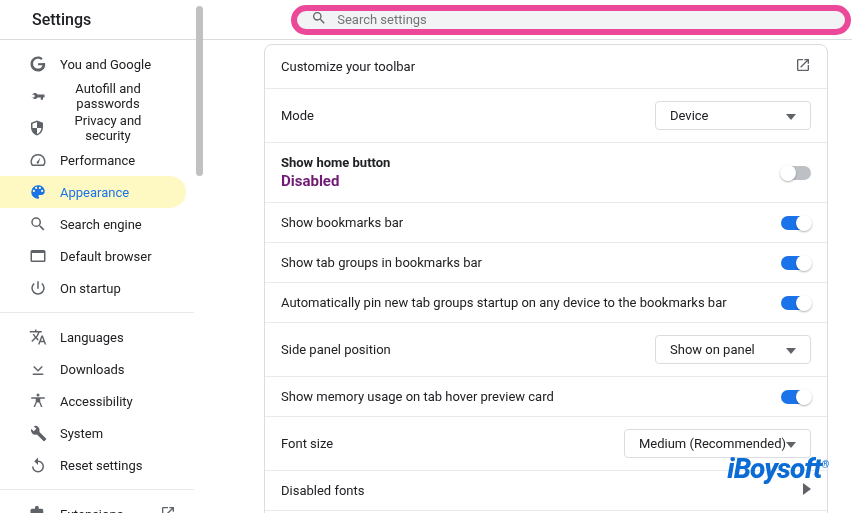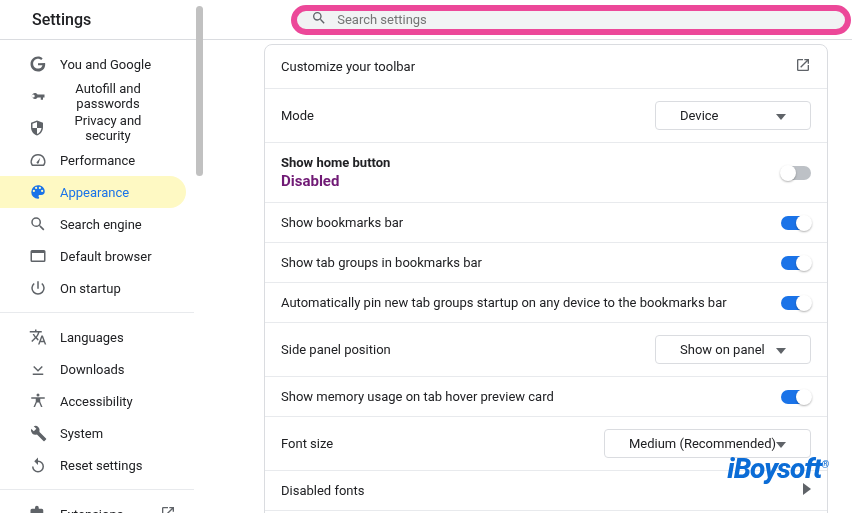--- a/index.html
+++ b/index.html
@@ -35,21 +35,21 @@
 .card { border: 1px solid #dadce0; border-radius: 8px; margin-top: 4px; overflow: hidden; }
 .row { display: flex; align-items: center; justify-content: space-between; padding: 12px 16px; border-top: 1px solid #e8eaed; min-height: 40px; }
 .row:first-child { border-top: none; }
 .row-label { font-size: 13px; color: #202124; }
 .row-sub { font-size: 15px; color: #701a75; margin-top: 2px; }
 .row-left { display: flex; flex-direction: column; font-weight: bold; }
 .launch-icon svg { width: 16px; height: 16px; fill: #5f6368; }
 .chev svg { width: 8px; height: 12px; fill: #5f6368; }
 
 
-.dropdown { display: flex; align-items: center; justify-content: space-between; border: 1px solid #dadce0; border-radius: 4px; padding: 6px 24px; min-width: 156px; font-size: 13px; cursor: pointer; }
+.dropdown { display: flex; align-items: center; justify-content: space-between; border: 1px solid #dadce0; border-radius: 4px; padding: 6px 14px; min-width: 156px; font-size: 13px; cursor: pointer; }
 .dropdown svg { width: 10px; height: 6px; fill: #5f6368; }
 
 
 .toggle { width: 30px; height: 14px; border-radius: 8px; position: relative; cursor: pointer; }
 .toggle .knob { position: absolute; width: 16px; height: 16px; border-radius: 50%; top: -1px; box-shadow: 0 1px 2px rgba(0,0,0,.3); }
 .toggle.on { background: #1a73e8; }
 .toggle.on .knob { right: -1px; background: #fff; }
 .toggle.off { background: #bdc1c6; }
 .toggle.off .knob { left: -1px; background: #fff; }
 

